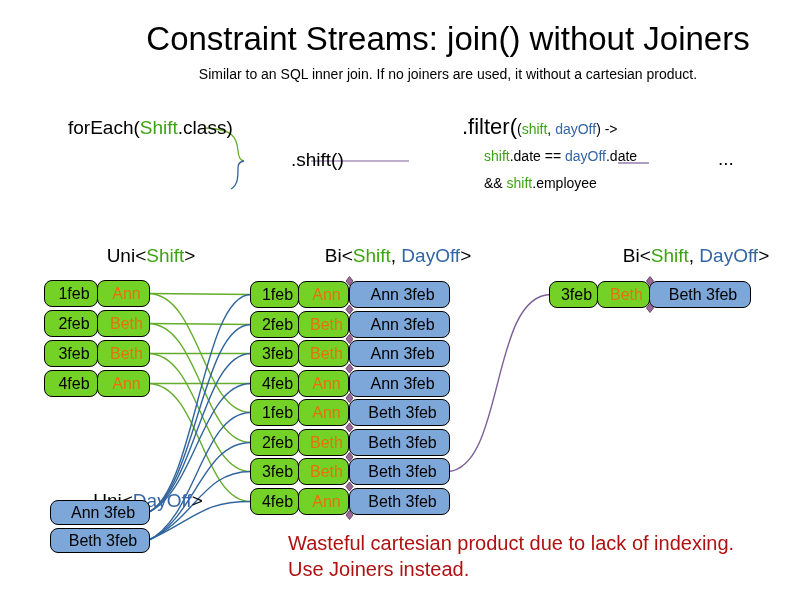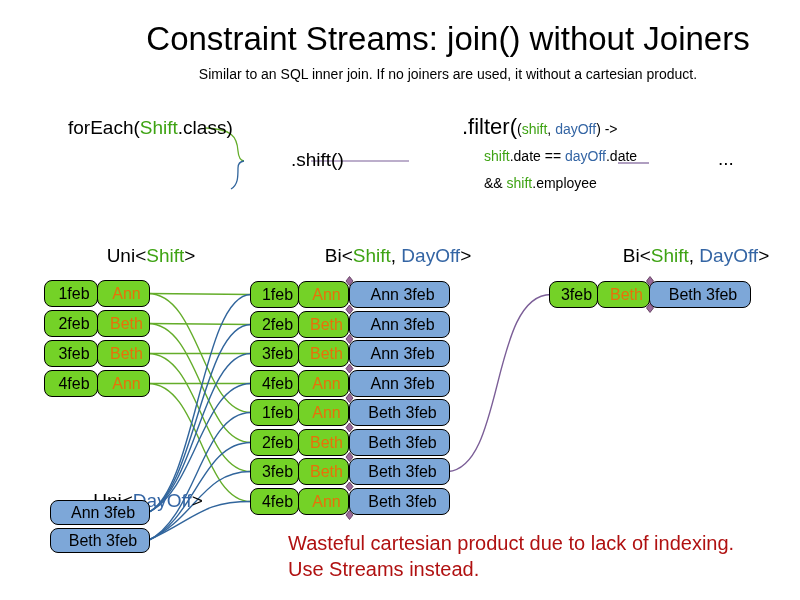--- a/index.html
+++ b/index.html
@@ -106,21 +106,21 @@
       <div class="cell blue" style="left: 349px; top: 488px; width: 101px; height: 27px;">Beth 3feb</div>
       <div class="cell blue" style="left: 50px; top: 500px; width: 100px; height: 25px;">Ann 3feb</div>
       <div class="cell blue" style="left: 50px; top: 528px; width: 100px; height: 25px;">Beth 3feb</div>
       <div class="cell green" style="left: 549px; top: 281px; width: 49px; height: 27px;">3feb</div>
       <div class="cell green orange-text" style="left: 597px; top: 281px; width: 53px; height: 27px;">Beth</div>
       <div class="cell blue" style="left: 649px; top: 281px; width: 102px; height: 27px;">Beth 3feb</div>
     </div>
 
   <div class="txt note" style="left:240px;top:530px;">
     <div>Wasteful cartesian product due to lack of indexing.</div>
-    <div>Use Streams instead.</div>
+    <div>Use Joiners instead.</div>
   </div>
 
   <svg id="overlay" class="layer" width="800" height="600">
       <polygon points="349.5,276.5 353,281 349.5,285.5 346,281" fill="#9b6a9b" stroke="#53304f" stroke-width="0.8"></polygon>
       <polygon points="349.5,305 353,309.5 349.5,314 346,309.5" fill="#9b6a9b" stroke="#53304f" stroke-width="0.8"></polygon>
       <polygon points="349.5,334.5 353,339 349.5,343.5 346,339" fill="#9b6a9b" stroke="#53304f" stroke-width="0.8"></polygon>
       <polygon points="349.5,364 353,368.5 349.5,373 346,368.5" fill="#9b6a9b" stroke="#53304f" stroke-width="0.8"></polygon>
       <polygon points="349.5,393.5 353,398 349.5,402.5 346,398" fill="#9b6a9b" stroke="#53304f" stroke-width="0.8"></polygon>
       <polygon points="349.5,423 353,427.5 349.5,432 346,427.5" fill="#9b6a9b" stroke="#53304f" stroke-width="0.8"></polygon>
       <polygon points="349.5,452.5 353,457 349.5,461.5 346,457" fill="#9b6a9b" stroke="#53304f" stroke-width="0.8"></polygon>

